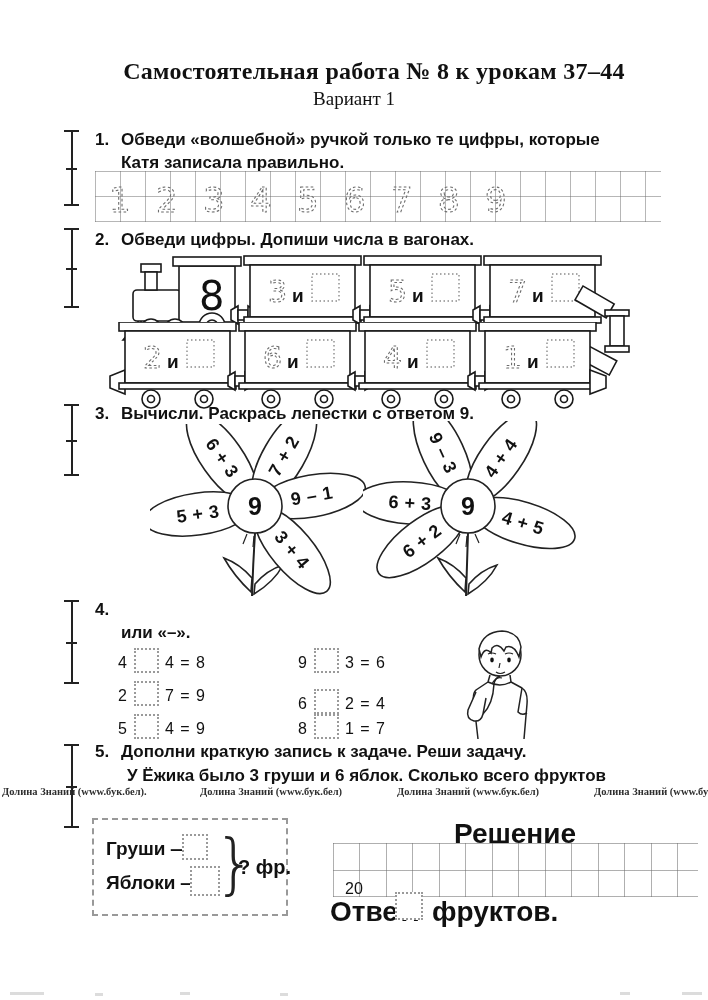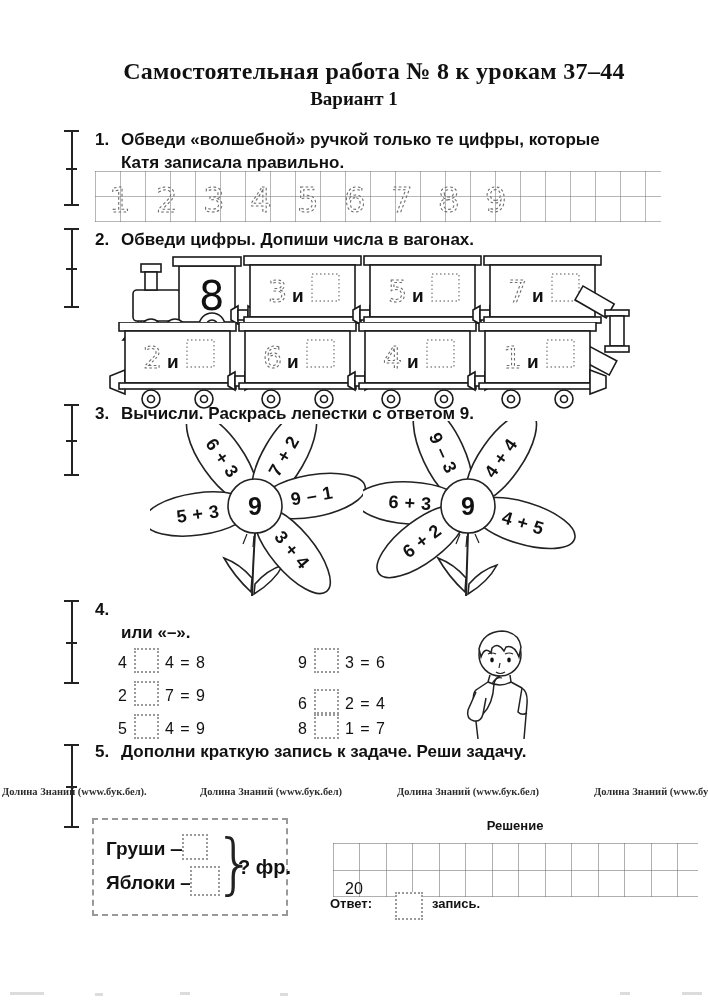--- a/index.html
+++ b/index.html
@@ -1,21 +1,21 @@
 <!DOCTYPE html>
 <html><head>
 <meta charset="utf-8">
 <style>
   html,body{margin:0;padding:0;background:#e8e8e8;}
   .page{position:relative;width:708px;height:1000px;background:#fff;overflow:hidden;
         font-family:"Liberation Sans",sans-serif;color:#111;}
   .abs{position:absolute;}
   .center{left:0;width:708px;text-align:center;}
   .title{font-family:"Liberation Serif",serif;font-size:24px;font-weight:600;letter-spacing:.3px;padding-left:20px;}
-  .variant{font-family:"Liberation Serif",serif;font-size:19px;font-weight:700;}
+  .variant{font-family:"Liberation Serif",serif;font-size:19px;font-weight:400;}
   .task-head{font-size:17px;font-weight:700;line-height:23px;left:95px;width:575px;}
   .task-head .tnum{position:absolute;left:0;top:0;}
   .task-head .ttext{display:block;margin-left:26px;}
   .ptext{font-size:17px;font-weight:700;line-height:23px;}
   
   .ibeam{position:absolute;left:64px;width:15px;}
   .ibeam .v{position:absolute;left:6.5px;top:0;bottom:0;width:2px;background:#222;}
   .ibeam .capt,.ibeam .capb{position:absolute;left:0;right:0;height:2px;background:#222;}
   .ibeam .capt{top:0}.ibeam .capb{bottom:0}
   .ibeam .tick{position:absolute;top:50%;left:2px;right:2px;height:2px;background:#222;}
@@ -26,21 +26,21 @@
   .grid26{background-image:
      repeating-linear-gradient(0deg, rgba(110,110,110,.55) 0 1px, transparent 1px 26.5px),
      repeating-linear-gradient(90deg, rgba(110,110,110,.55) 0 1px, transparent 1px 26.5px);}
   
   .dotbox{position:absolute;border:2px dotted #9a9a9a;background:#fff;}
   .eq-row{position:absolute;font-size:16px;font-weight:500;letter-spacing:1px;white-space:nowrap;}
   .eq-box{display:inline-block;width:21px;height:21px;border:2px dotted #9a9a9a;vertical-align:-5px;margin:0 6px;}
   .notebox{position:absolute;border:2px dashed #999;}
   .notelabel{position:absolute;font-size:19px;font-weight:600;white-space:nowrap;}
   .brace{position:absolute;font-family:"DejaVu Sans",sans-serif;font-size:66px;font-weight:200;color:#222;line-height:80px;}
-  .lab20{font-size:13px;font-weight:600;}
+  .lab20{font-size:28px;font-weight:600;}
   .wm{position:absolute;font-family:"Liberation Serif",serif;font-size:10.5px;font-weight:700;color:#2e2e2e;white-space:nowrap;}
   .pagenum{font-size:16px;font-weight:400;}
   svg text{font-family:"Liberation Sans",sans-serif;}
   .traced{fill:none;stroke:#6e6e6e;stroke-width:1.1;stroke-dasharray:2.6 2.4;
           font-family:"DejaVu Sans",sans-serif;}
   .petal-t{font-size:18px;font-weight:600;fill:#111;letter-spacing:.5px;}
   .noise{position:absolute;background:#9a9a9a;opacity:.35;height:3px;}
 </style>
 </head>
 <body>
@@ -359,40 +359,41 @@
     <path d="M74,62 L70,86 Q74,90 79,87"></path>
     <path d="M28,66 L20,84 Q18,93 26,95 Q33,96 35,88 L38,72" fill="#fff"></path>
     <path d="M35,88 Q45,78 46,58 Q47,52 52,50"></path>
     <path d="M44,58 Q48,50 54,52" stroke-width="1.2"></path>
   </svg>
 
   <div class="abs task-head" style="top:740px">
     <span class="tnum">5.</span>
     <span class="ttext">Дополни краткую запись к задаче. Реши задачу.</span>
   </div>
+  <div class="abs ptext" style="left:127px;top:764px">У Ёжика было 3 груши и 6 яблок. Сколько всего фруктов</div>
 
   <div class="wm" style="left:2px;top:786px">Долина Знаний (www.бук.бел).</div>
   <div class="wm" style="left:200px;top:786px">Долина Знаний (www.бук.бел)</div>
   <div class="wm" style="left:397px;top:786px">Долина Знаний (www.бук.бел)</div>
   <div class="wm" style="left:594px;top:786px">Долина Знаний (www.бук.бел)</div>
 
   <div class="notebox" style="left:92px;top:818px;width:192px;height:94px">
     <div class="notelabel" style="left:12px;top:18px">Груши —</div>
     <div class="dotbox" style="left:88px;top:14px;width:22px;height:22px"></div>
     <div class="notelabel" style="left:12px;top:52px">Яблоки —</div>
     <div class="dotbox" style="left:96px;top:46px;width:26px;height:26px"></div>
     <div class="brace" style="left:120px;top:4px">}</div>
     <div class="notelabel" style="left:144px;top:36px;font-size:20px">? фр.</div>
   </div>
 
   <div class="abs lab20" style="left:333px;top:818px;width:364px;text-align:center">Решение</div>
   <div class="abs grid26" style="left:333px;top:843px;width:365px;height:54px"></div>
   <div class="abs lab20" style="left:330px;top:896px">Ответ:</div>
   <div class="dotbox" style="left:395px;top:892px;width:24px;height:24px"></div>
-  <div class="abs lab20" style="left:432px;top:896px">запись.</div>
+  <div class="abs lab20" style="left:432px;top:896px">фруктов.</div>
 
   <div class="abs center pagenum" style="top:880px">20</div>
 
   <div class="noise" style="left:10px;top:992px;width:34px"></div>
   <div class="noise" style="left:95px;top:993px;width:8px"></div>
   <div class="noise" style="left:180px;top:992px;width:10px"></div>
   <div class="noise" style="left:280px;top:993px;width:8px"></div>
   <div class="noise" style="left:620px;top:992px;width:10px"></div>
   <div class="noise" style="left:682px;top:992px;width:20px"></div>
 </div>

